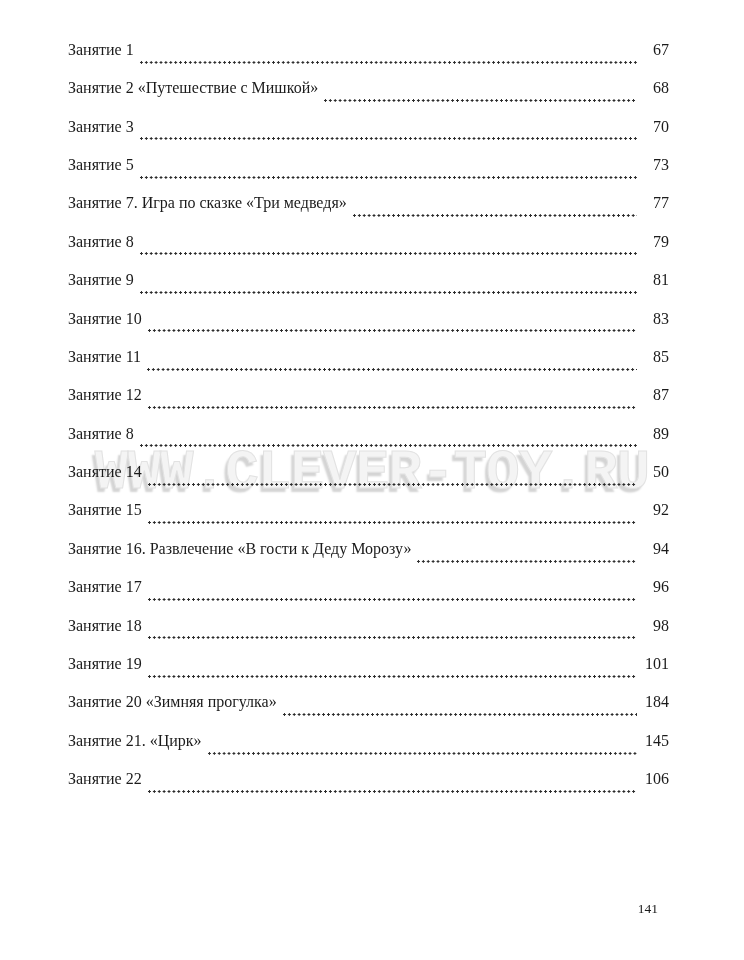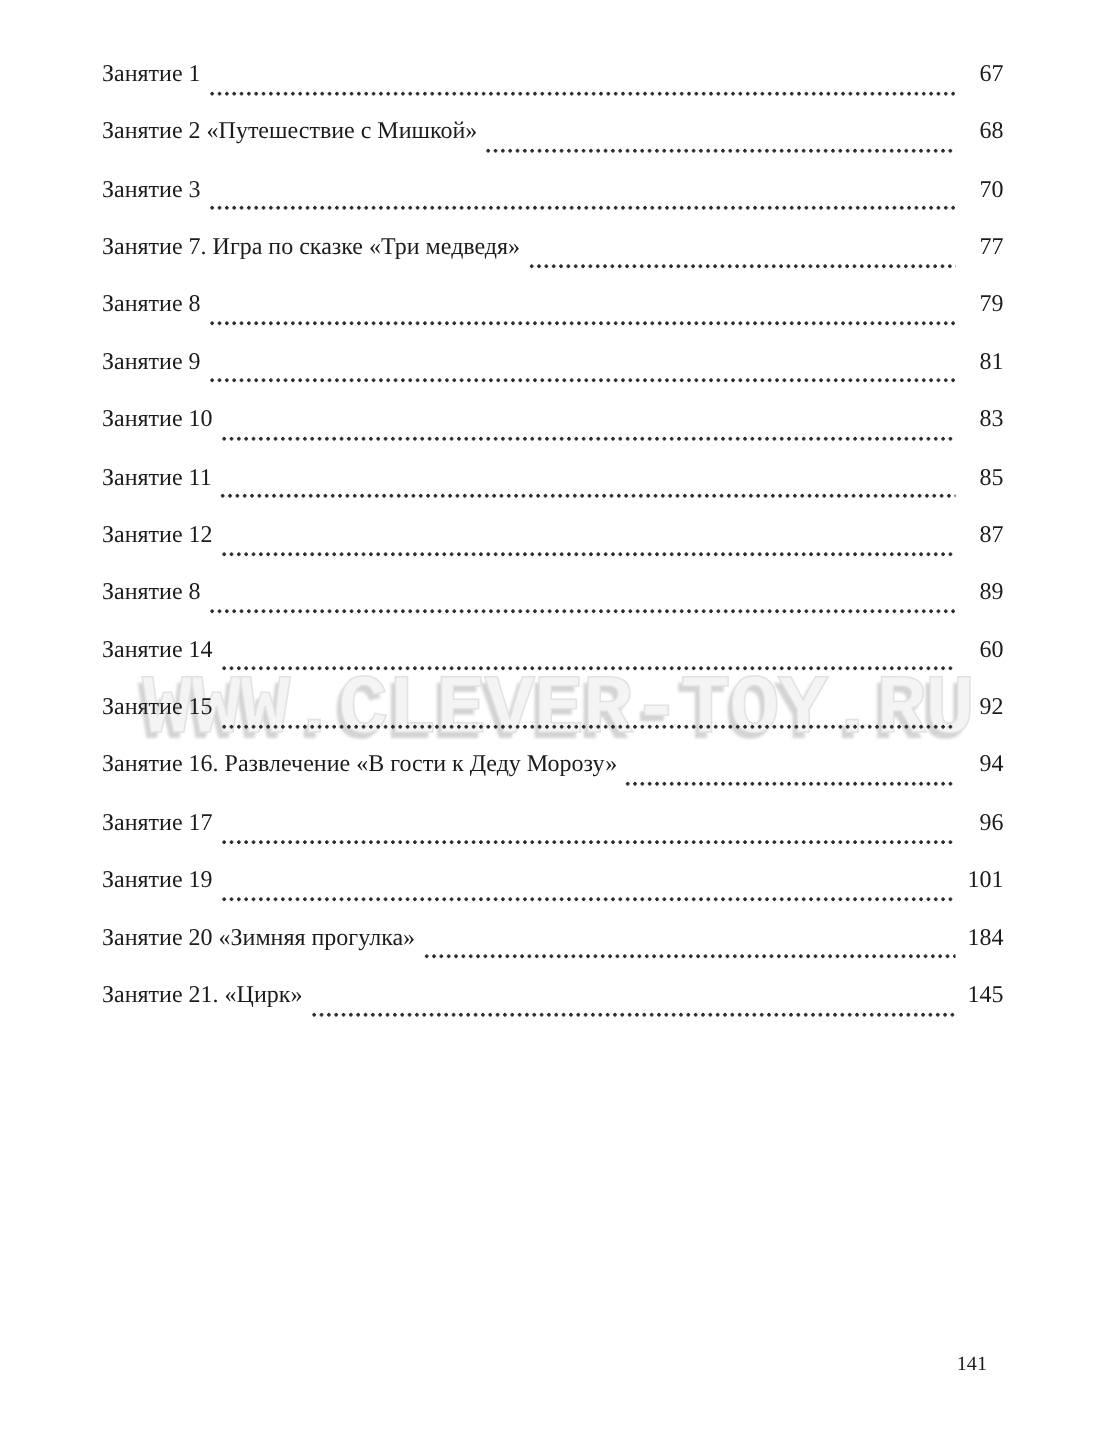--- a/index.html
+++ b/index.html
@@ -96,20 +96,25 @@
     <span class="toc-page">68</span>
   </div>
 
   <div class="toc-row">
     <span class="toc-label">Занятие 3</span>
     <span class="toc-dots"></span>
     <span class="toc-page">70</span>
   </div>
 
 
+  <div class="toc-row">
+    <span class="toc-label">Занятие 5</span>
+    <span class="toc-dots"></span>
+    <span class="toc-page">73</span>
+  </div>
 
 
   <div class="toc-row">
     <span class="toc-label">Занятие 7. Игра по сказке «Три медведя»</span>
     <span class="toc-dots"></span>
     <span class="toc-page">77</span>
   </div>
 
   <div class="toc-row">
     <span class="toc-label">Занятие 8</span>
@@ -143,57 +148,67 @@
 
   <div class="toc-row">
     <span class="toc-label">Занятие 8</span>
     <span class="toc-dots"></span>
     <span class="toc-page">89</span>
   </div>
 
   <div class="toc-row">
     <span class="toc-label">Занятие 14</span>
     <span class="toc-dots"></span>
-    <span class="toc-page">60</span>
+    <span class="toc-page">50</span>
   </div>
 
   <div class="toc-row">
     <span class="toc-label">Занятие 15</span>
     <span class="toc-dots"></span>
     <span class="toc-page">92</span>
   </div>
 
   <div class="toc-row">
     <span class="toc-label">Занятие 16. Развлечение «В гости к Деду Морозу»</span>
     <span class="toc-dots"></span>
     <span class="toc-page">94</span>
   </div>
 
   <div class="toc-row">
     <span class="toc-label">Занятие 17</span>
     <span class="toc-dots"></span>
     <span class="toc-page">96</span>
   </div>
 
+  <div class="toc-row">
+    <span class="toc-label">Занятие 18</span>
+    <span class="toc-dots"></span>
+    <span class="toc-page">98</span>
+  </div>
 
   <div class="toc-row">
     <span class="toc-label">Занятие 19</span>
     <span class="toc-dots"></span>
     <span class="toc-page">101</span>
   </div>
 
   <div class="toc-row">
     <span class="toc-label">Занятие 20 «Зимняя прогулка»</span>
     <span class="toc-dots"></span>
     <span class="toc-page">184</span>
   </div>
 
   <div class="toc-row">
     <span class="toc-label">Занятие 21. «Цирк»</span>
     <span class="toc-dots"></span>
     <span class="toc-page">145</span>
   </div>
 
+  <div class="toc-row">
+    <span class="toc-label">Занятие 22</span>
+    <span class="toc-dots"></span>
+    <span class="toc-page">106</span>
+  </div>
 </div>
 
   <div class="folio">141</div>
 
 </div>
 
 </body></html>

